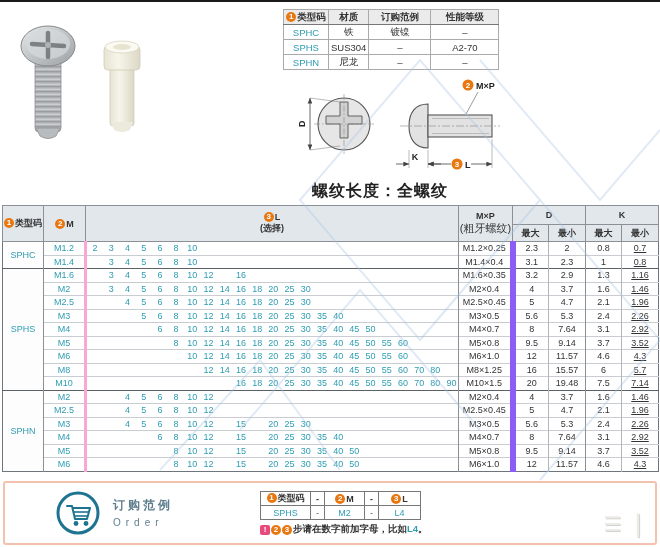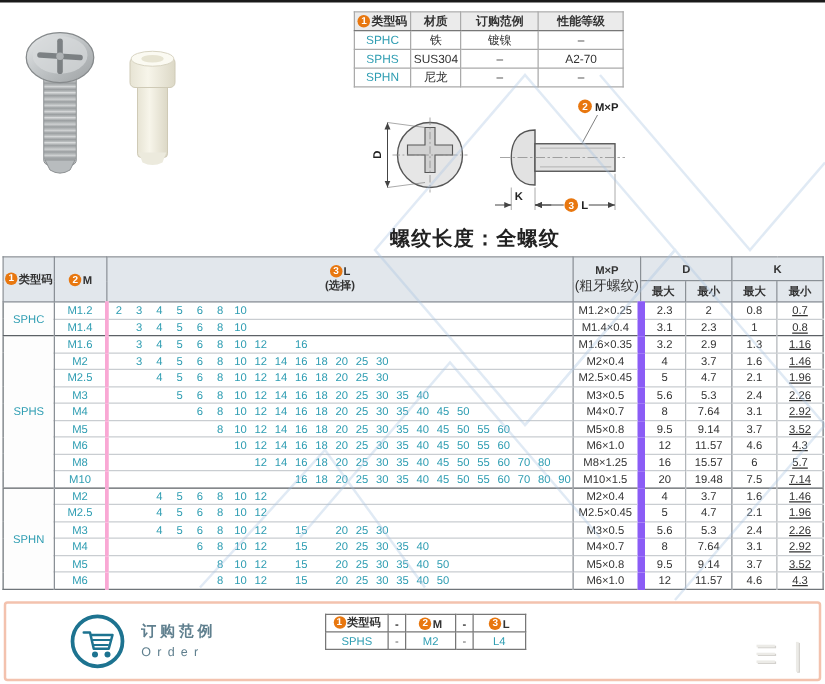--- a/index.html
+++ b/index.html
@@ -885,18 +885,21 @@
     </tr>
     <tr>
       <td>SPHS</td>
       <td class="dash">-</td>
       <td>M2</td>
       <td class="dash">-</td>
       <td>L4</td>
     </tr>
   </tbody>
     </table>
+  <div class="order-note">
+    <span class="nbadge">!</span><span class="nbadge circ">2</span><span class="nbadge circ">3</span><span>步请在数字前加字母，比如</span><span class="hl">L4</span><span>。</span>
+  </div>
 </div>
 
 <div class="brand">
   <span class="mark">☰</span>
   <span>｜</span>
 </div>
 
 </body></html>

